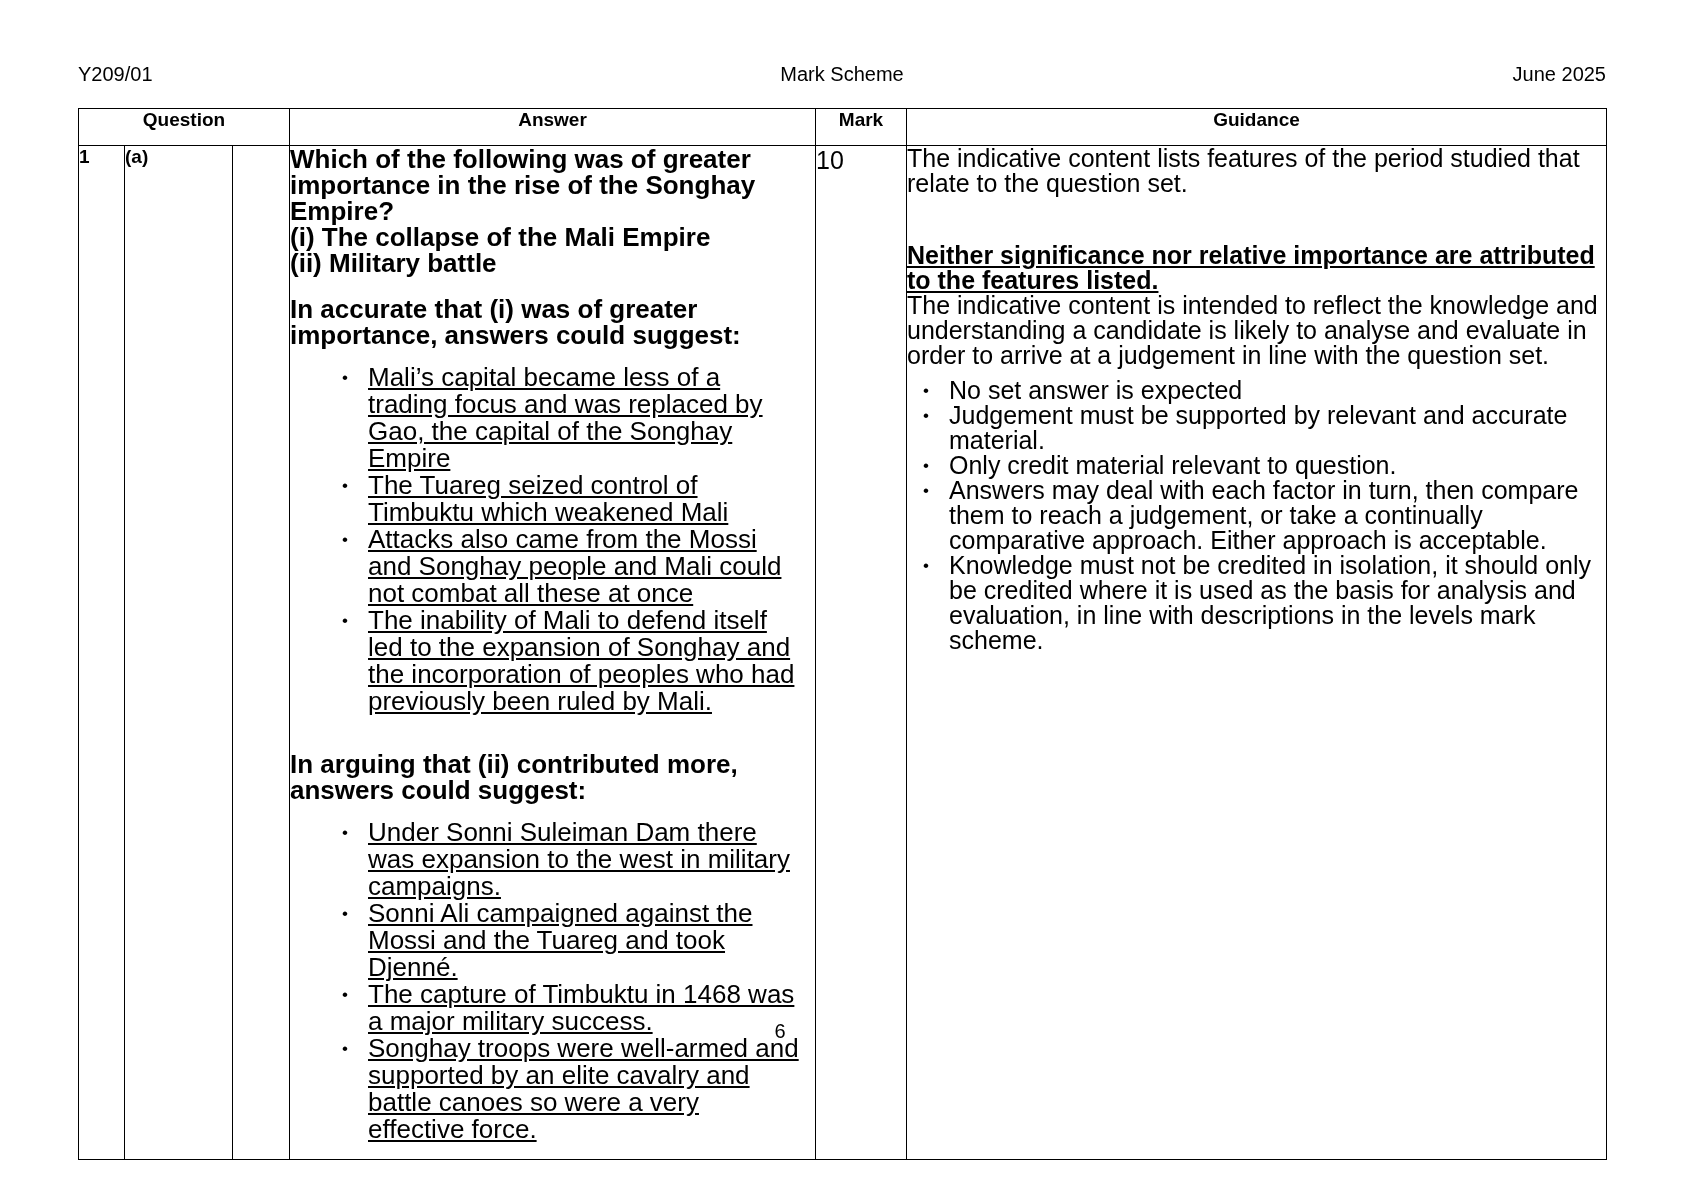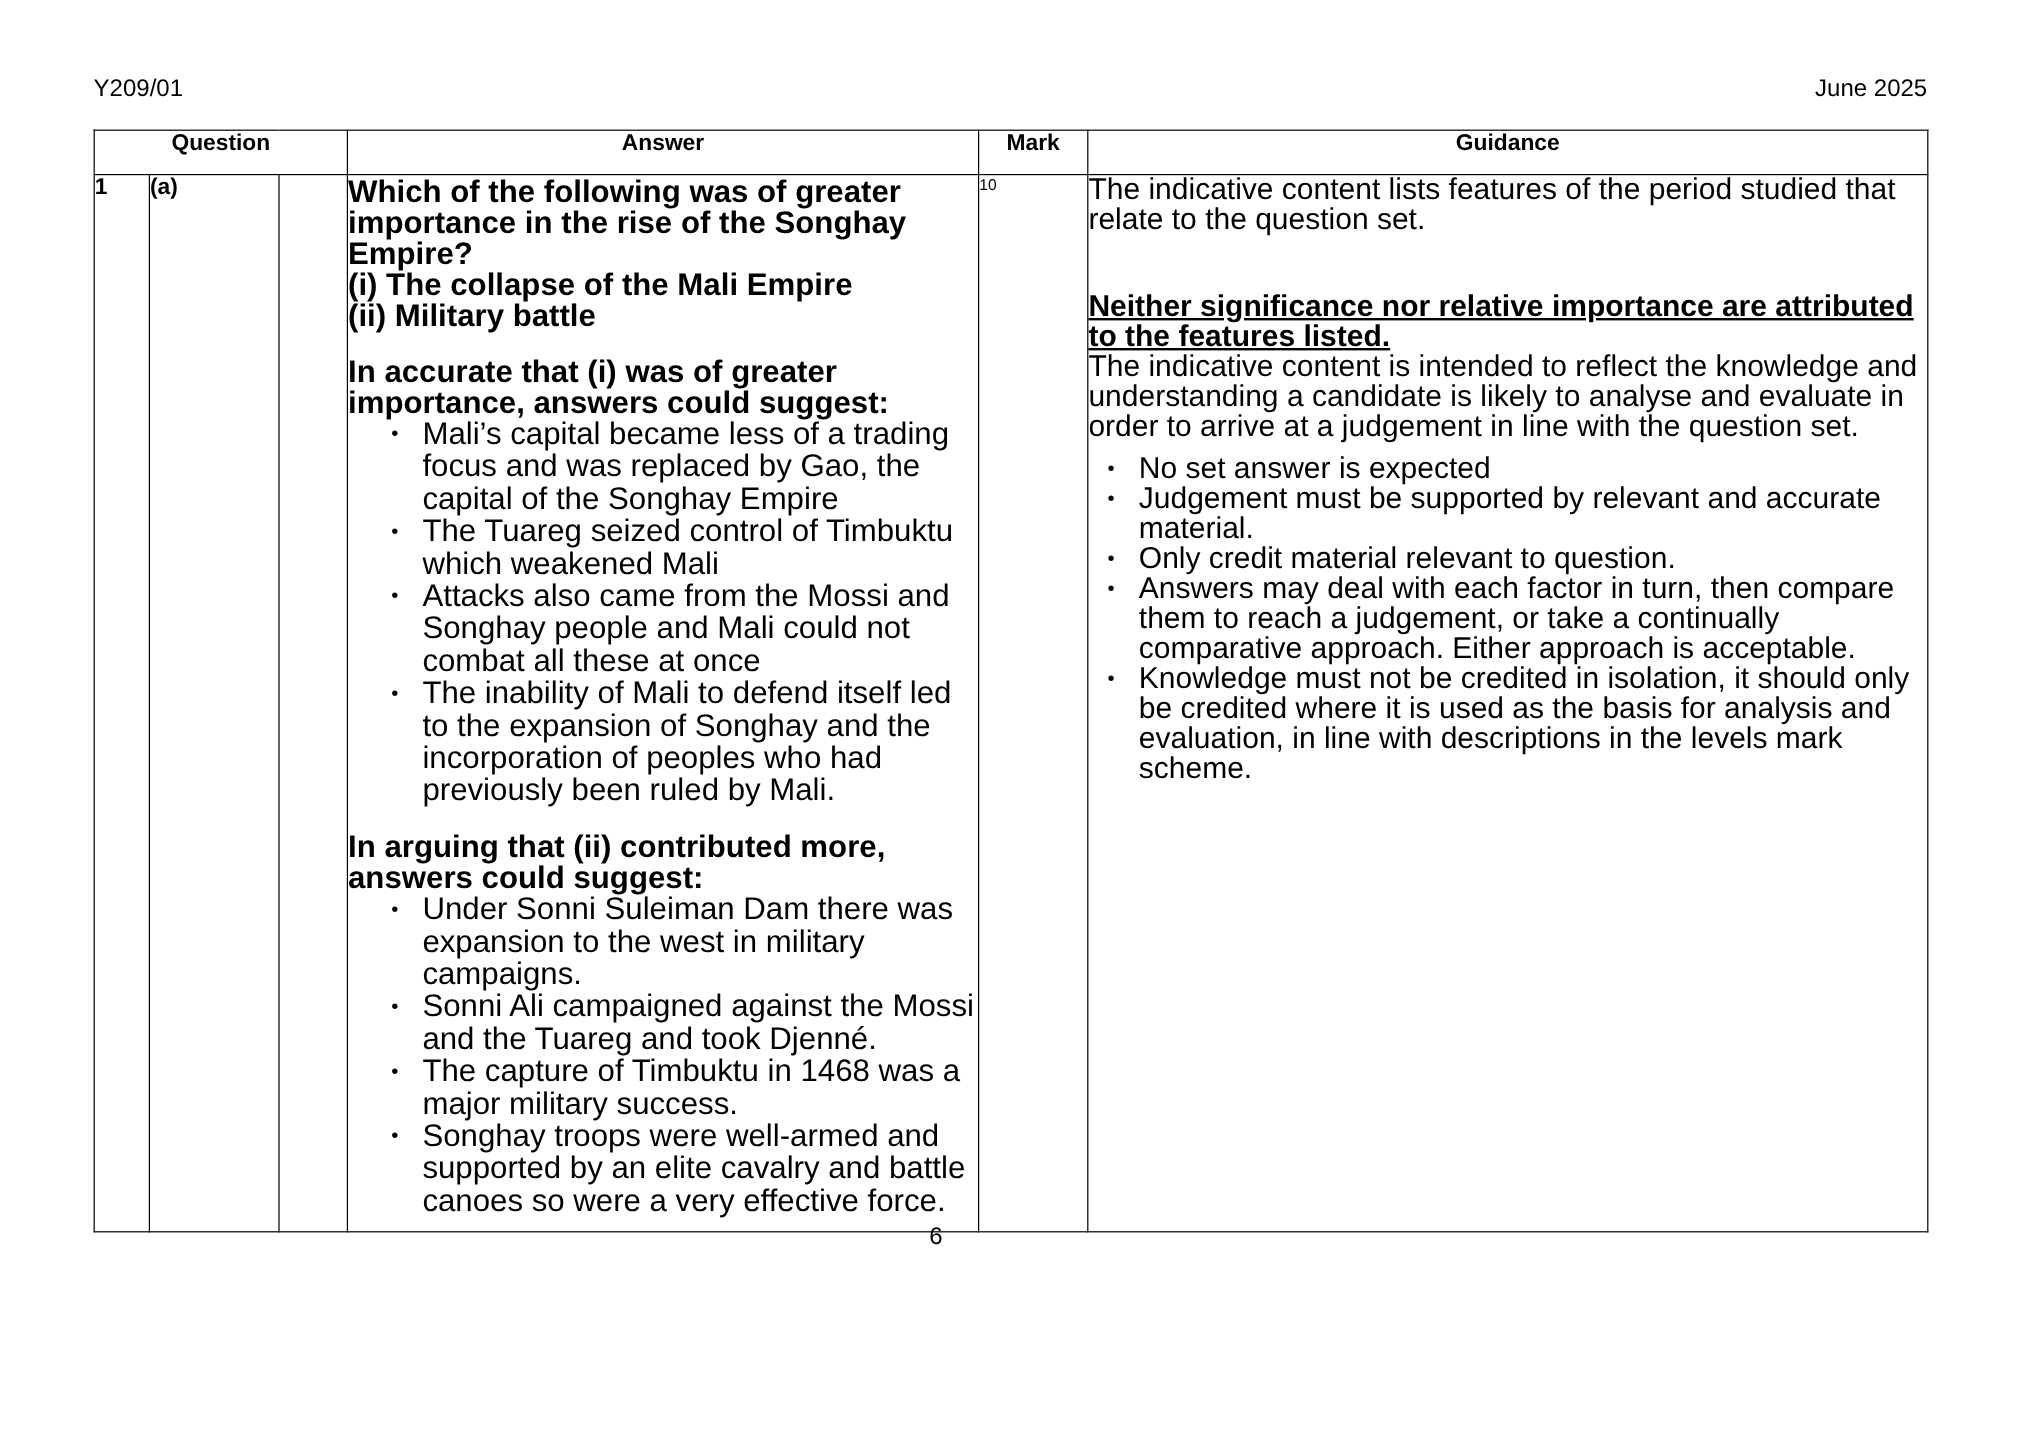--- a/index.html
+++ b/index.html
@@ -79,34 +79,35 @@
     font-size: 19px;
     font-weight: bold;
   }
   td.sub-cell {
     padding: 10px 0 0 12px;
     font-size: 19px;
     font-weight: bold;
   }
   td.mark-cell {
     padding: 10px 0 0 10px;
-    font-size: 13px;
+    font-size: 25px;
   }
 
   .ans-body { font-size: 26px; line-height: 26px; }
   .bold { font-weight: bold; }
   .q-head { font-weight: bold; }
   .q-head div { }
   .spacer { height: 20px; }
   .spacer-sm { height: 10px; }
 
   ul.bullets {
-    margin: 0;
+    margin: 16px;
     padding: 0 0 0 62px;
     list-style: none;
+    text-decoration: underline;
   }
   ul.bullets li {
     position: relative;
     margin: 0 0 0 0;
     padding: 0 0 0 0;
     line-height: 27px;
   }
   ul.bullets li::before {
     content: "\2022";
     position: absolute;
@@ -147,20 +148,21 @@
   }
   .tall { height: 880px; }
 </style>
 </head>
 <body>
 
 <div class="page">
 
   <div class="header">
     <span class="left">Y209/01</span>
+    <span class="center">Mark Scheme</span>
     <span class="right">June 2025</span>
   </div>
 
   <table class="ms">
     <colgroup>
       <col class="col-q1">
       <col class="col-q2">
       <col class="col-q3">
       <col class="col-ans">
       <col class="col-mark">

